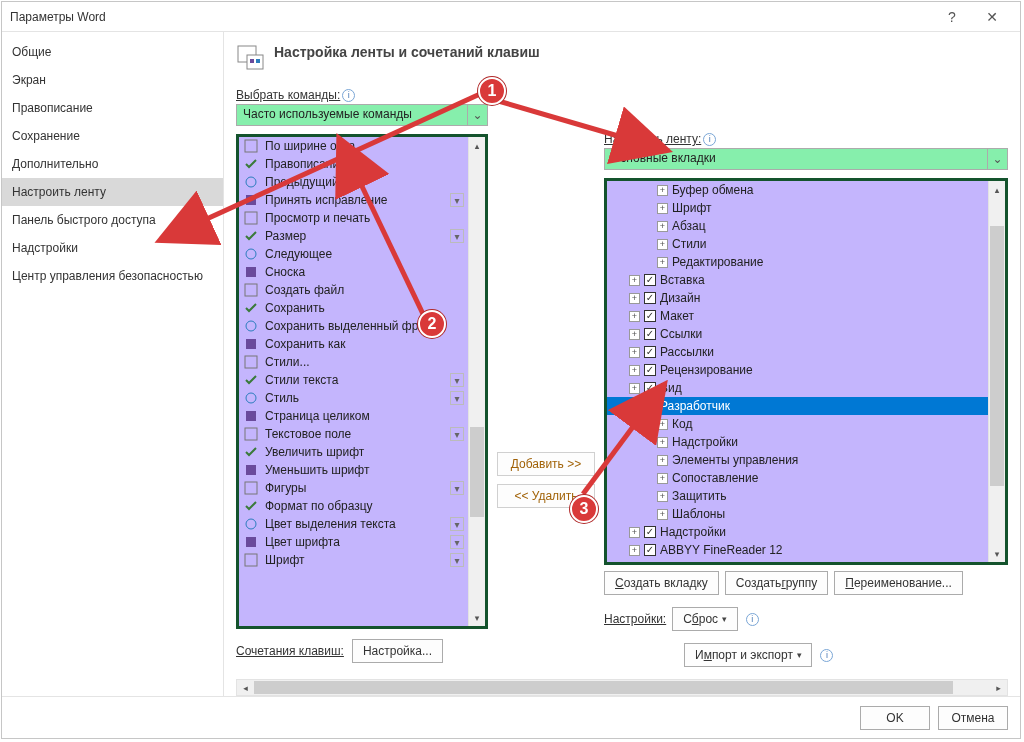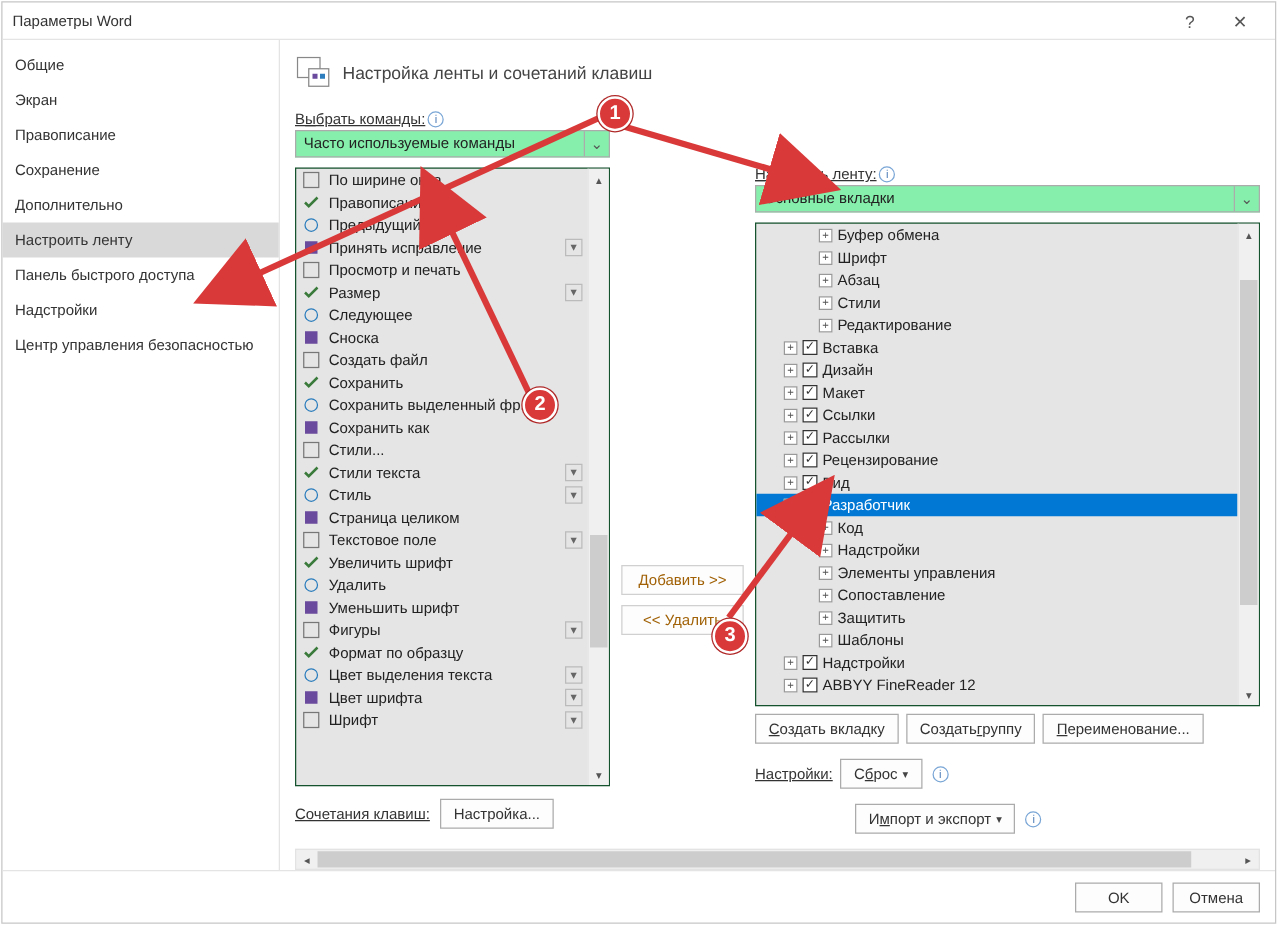--- a/index.html
+++ b/index.html
@@ -6,35 +6,35 @@
   body { background: #fff; width: 1024px; height: 742px; position: relative; overflow: hidden; }
   .dialog { border: 1px solid #c6c6c6; width: 1020px; height: 738px; margin: 1px; display: flex; flex-direction: column; background: #fff; }
   .titlebar { height: 30px; display: flex; align-items: center; padding: 0 8px; border-bottom: 1px solid #e4e4e4; }
   .titlebar .title { flex: 1; color: #333; }
   .titlebar .tbtn { width: 40px; height: 30px; display: flex; align-items: center; justify-content: center; color: #555; font-size: 14px; }
   .body { flex: 1; display: flex; }
   .sidebar { width: 222px; border-right: 1px solid #e4e4e4; padding: 6px 0; }
   .sidebar .item { padding: 7px 10px; color: #333; cursor: default; }
   .sidebar .item.selected { background: #d9d9d9; }
   .main { flex: 1; display: flex; flex-direction: column; padding: 6px 12px 0 12px; position: relative; }
-  .header-row { display: flex; align-items: center; gap: 8px; padding: 6px 0 14px 0; }
+  .header-row { display: flex; align-items: flex-start; gap: 8px; padding: 6px 0 14px 0; font-weight: bold; }
   .header-icon { width: 30px; height: 28px; display:flex; align-items:center; justify-content:center;}
   .header-title { font-size: 14px; color: #444; }
   .cols { display: flex; gap: 8px; flex: 1; }
   .col { display: flex; flex-direction: column; }
   .col.left { width: 252px; }
   .col.mid { width: 100px; justify-content: center; align-items: center; gap: 8px; padding-top: 200px;}
   .col.right { flex: 1; margin-top: 44px; }
   .lbl { color: #333; padding: 2px 0; text-decoration: underline; }
   .accel { text-decoration: underline; }
   .info-icon { display:inline-block; width:13px; height:13px; border:1px solid #7aa6d6; border-radius:50%; color:#4b7bb7; font-size:9px; text-align:center; line-height:11px; margin-left:2px; vertical-align:middle;}
   .combo { display:flex; border:1px solid #ababab; height:22px; margin-bottom:8px; background:#86efac;}
   .combo .val { flex:1; padding:2px 6px; color:#222;}
   .combo .caret { width:20px; border-left:1px solid #ababab; display:flex; align-items:center; justify-content:center; color:#555;}
-  .listbox { border:1px solid #14532d; flex:1; display:flex; background:#e5e5e5; min-height:0; }
+  .listbox { border:3px solid #14532d; flex:1; display:flex; background:#c4b5fd; min-height:0; }
   .listbox .items { flex:1; overflow:hidden; position:relative; }
   .listbox .sb { width:17px; background:#f0f0f0; border-left:1px solid #e3e3e3; display:flex; flex-direction:column;}
   .sb .arr { height:17px; display:flex; align-items:center; justify-content:center; color:#555; font-size:9px;}
   .sb .track { flex:1; position:relative;}
   .sb .thumb { position:absolute; left:1px; right:1px; background:#cdcdcd;}
   .cmd { display:flex; align-items:center; gap:6px; height:18px; padding:0 4px; color:#222; white-space:nowrap; overflow:hidden; text-overflow:ellipsis;}
   .cmd .ico { width:16px; height:16px; display:flex; align-items:center; justify-content:center; flex-shrink:0;}
   .cmd .txt { flex:1; overflow:hidden; text-overflow:ellipsis;}
   .cmd .drop { width:14px; color:#666; font-size:10px; border:1px solid #bbb; height:14px; display:flex; align-items:center; justify-content:center;}
   .btn { border:1px solid #ababab; background:#fdfdfd; padding:3px 10px; color:#333; height:24px; display:inline-flex; align-items:center; justify-content:center;}
@@ -247,28 +247,20 @@
                   <span class="ico">
                     <svg width="16" height="16">
                       <path d="M3 8 L6 11 L13 4" fill="none" stroke="#3a7a3a" stroke-width="2"></path>
                     </svg>
                   </span>
                   <span class="txt">Увеличить шрифт</span>
                 </div>
                 <div class="cmd">
                   <span class="ico">
                     <svg width="16" height="16">
-                      <circle cx="8" cy="8" r="5" fill="none" stroke="#2b7dbd"></circle>
-                    </svg>
-                  </span>
-                  <span class="txt">Удалить</span>
-                </div>
-                <div class="cmd">
-                  <span class="ico">
-                    <svg width="16" height="16">
                       <rect x="3" y="3" width="10" height="10" fill="#6a4a9c"></rect>
                     </svg>
                   </span>
                   <span class="txt">Уменьшить шрифт</span>
                 </div>
                 <div class="cmd">
                   <span class="ico">
                     <svg width="16" height="16">
                       <rect x="2" y="2" width="12" height="12" fill="none" stroke="#777"></rect>
                     </svg>

